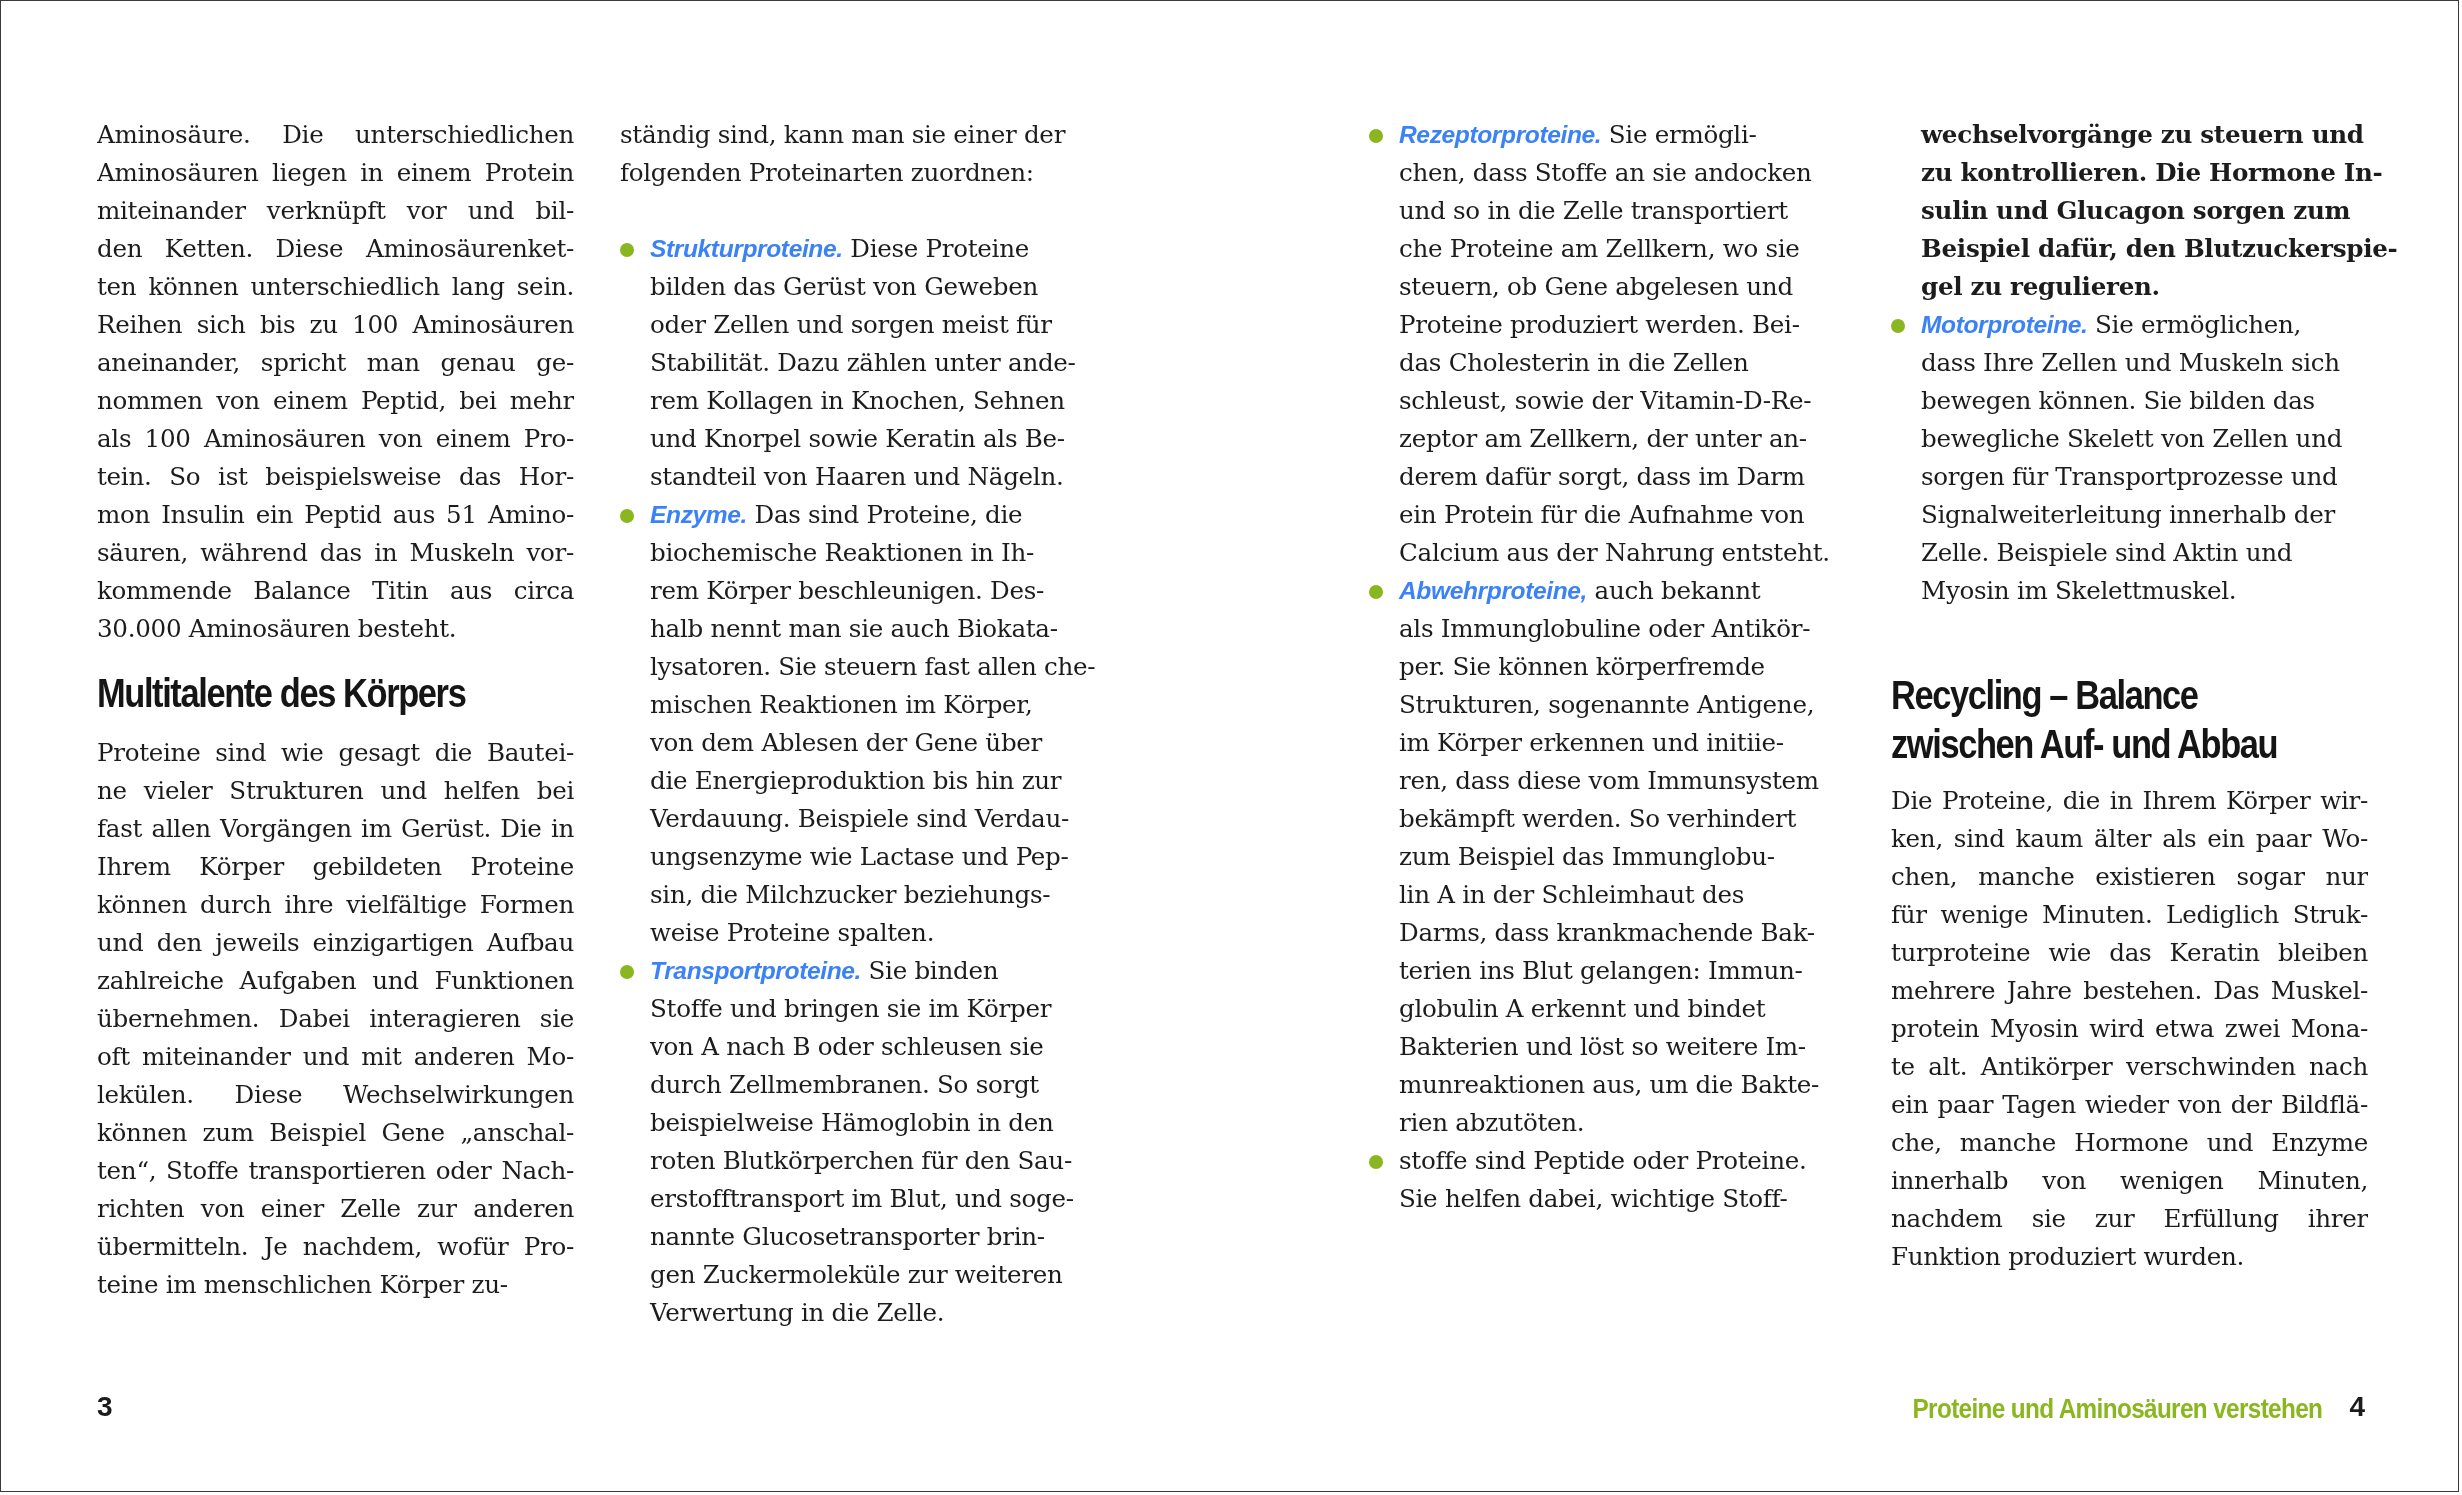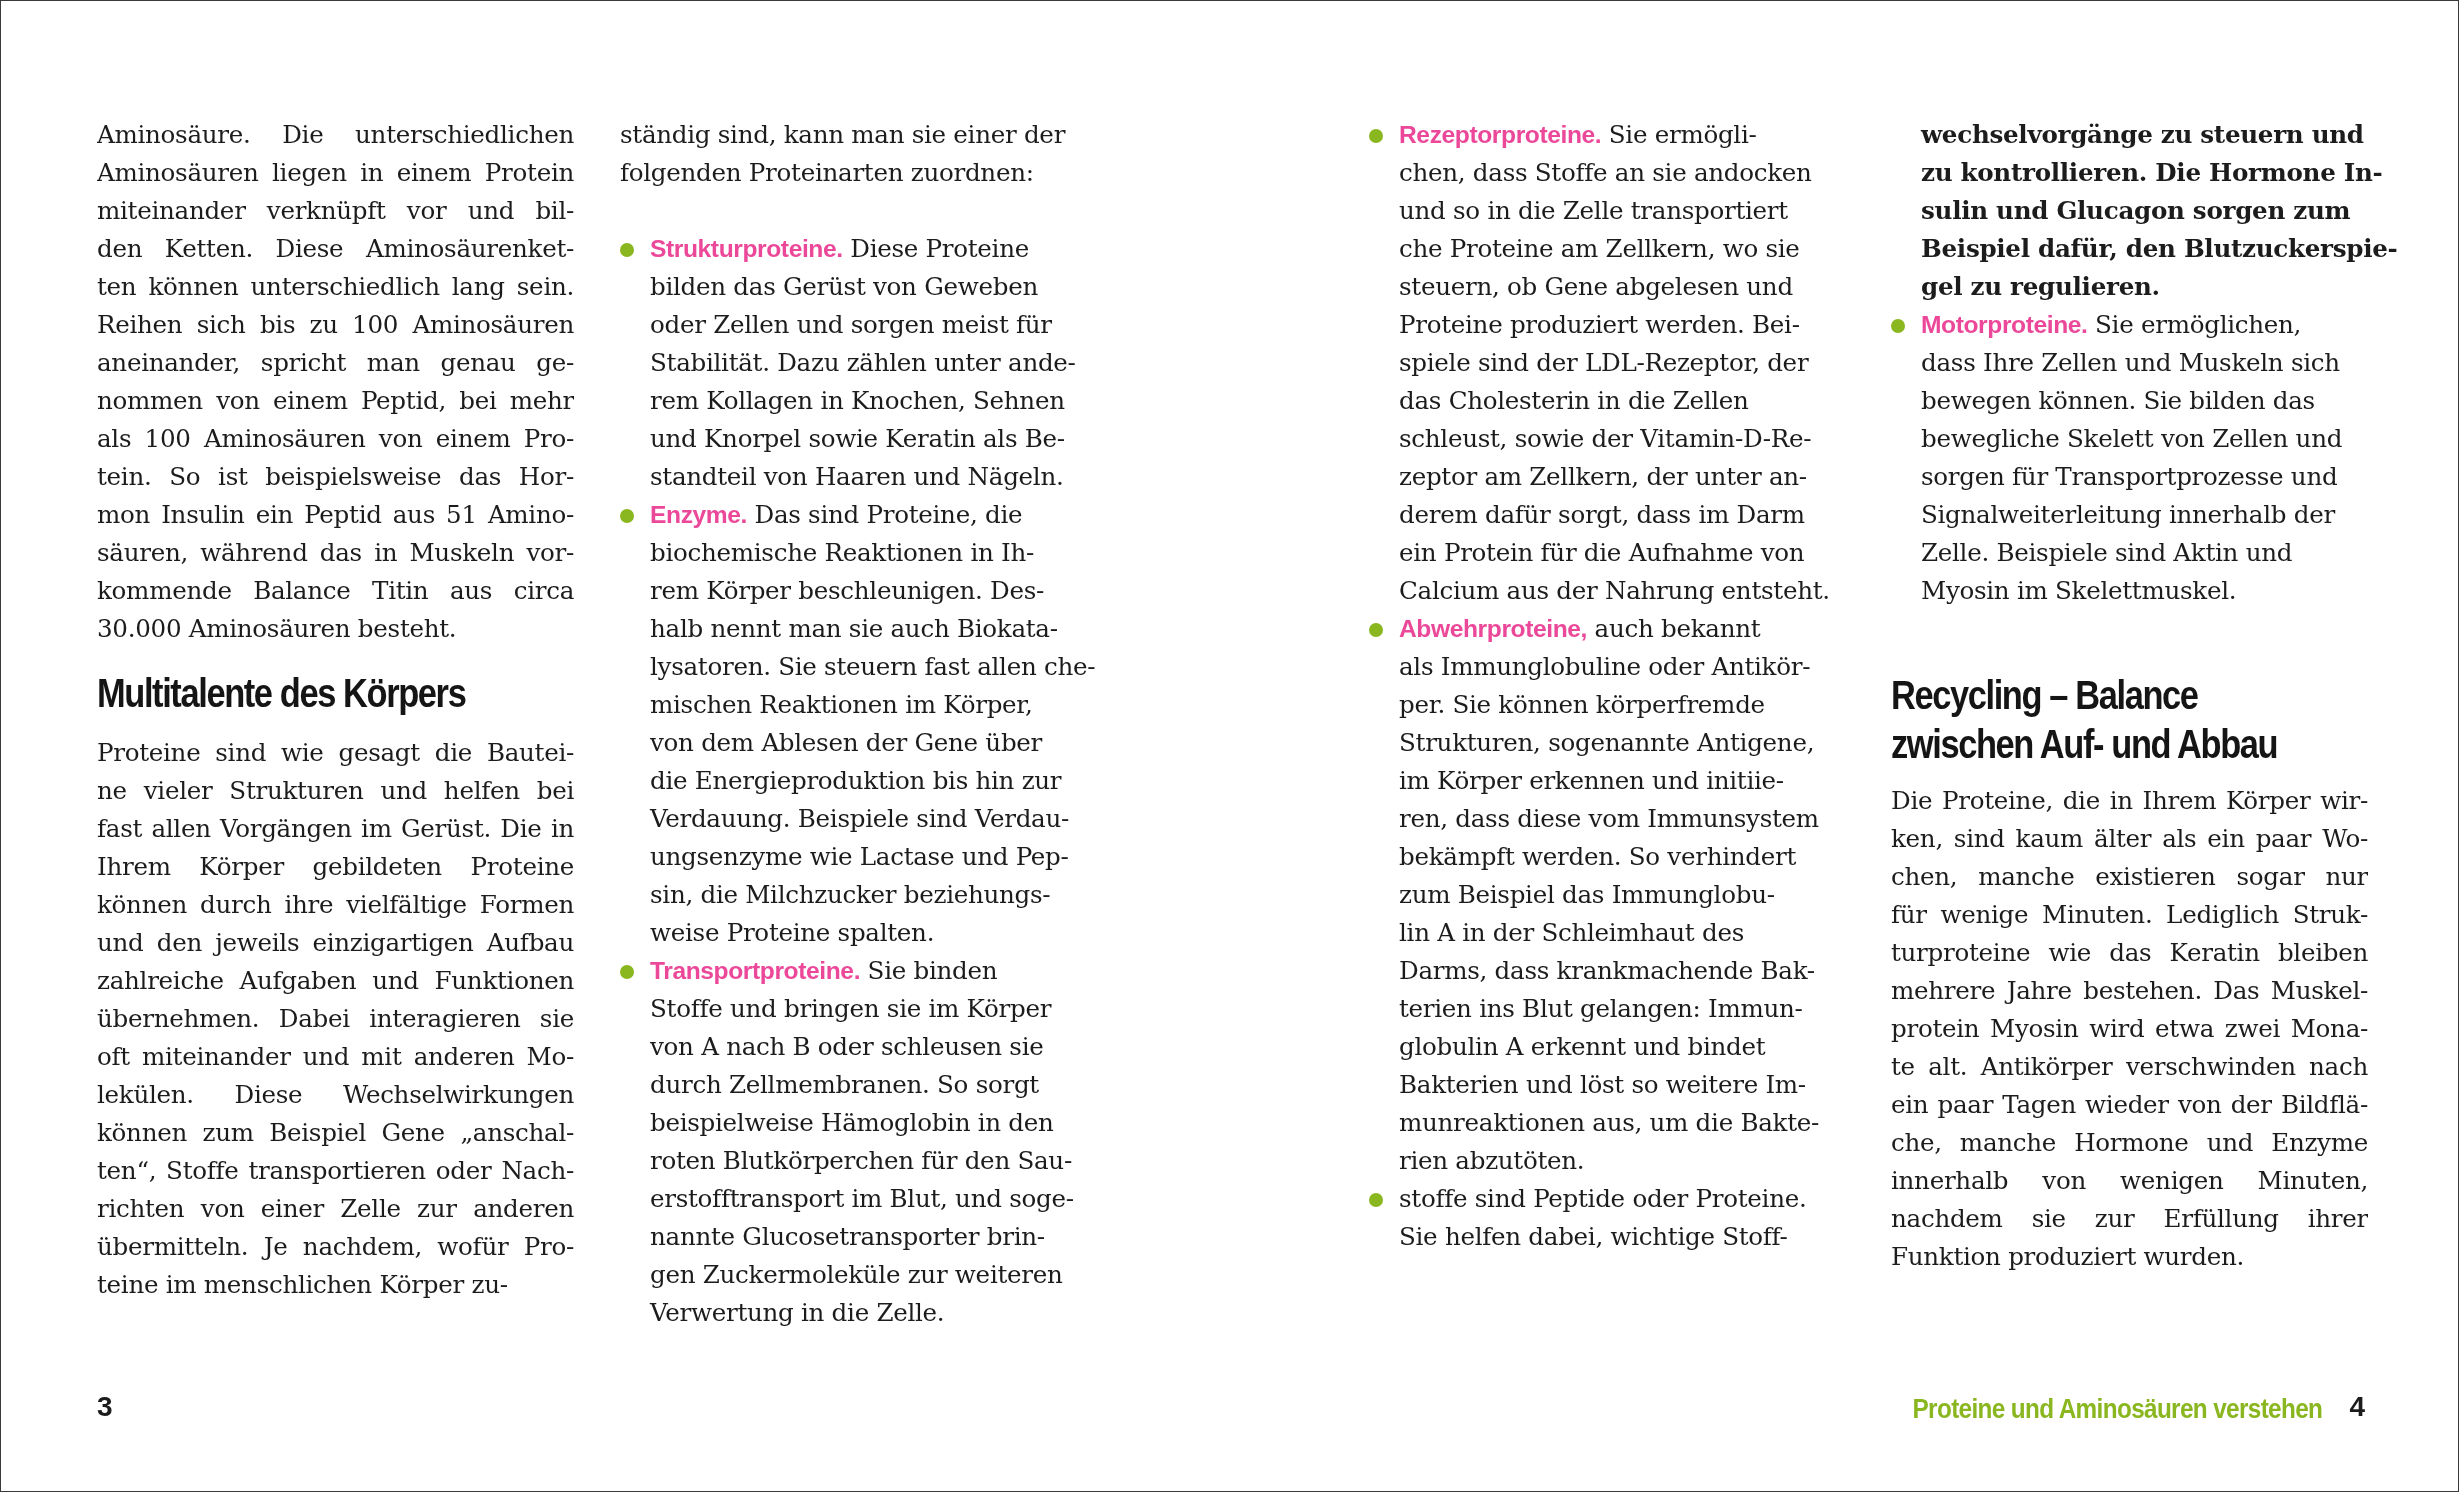--- a/index.html
+++ b/index.html
@@ -25,21 +25,21 @@
     letter-spacing: -1.6px; color: #151515; margin: 0;
     transform: scaleX(0.86); transform-origin: left top; white-space: nowrap;
   }
   .bullet-item { position: relative; padding-left: 30px; }
   .bullet-dot {
     position: absolute; left: 0; top: 12.7px; width: 14px; height: 14px;
     border-radius: 50%; background: #8ab61f;
   }
   .term {
     font-family: "Liberation Sans", "DejaVu Sans", sans-serif;
-    font-weight: bold; color: #ec4899; letter-spacing: -0.4px;
+    font-weight: bold; color: #3b82f6; letter-spacing: -0.4px; font-style: italic;
   }
   .footer-num {
     position: absolute; top: 1391px;
     font-family: "Liberation Sans", "DejaVu Sans", sans-serif;
     font-weight: bold; font-size: 28px; color: #1c1c1c;
   }
   .footer-title {
     position: absolute; top: 1394px; right: 140px;
     font-family: "Liberation Sans", "DejaVu Sans", sans-serif;
     font-weight: bold; font-size: 27px; color: #8ab61f;
@@ -140,21 +140,20 @@
 <div class="col" style="left:1369px; width:484px;">
   <div id="c3-bullets">
       <div class="bullet-item">
         <span class="bullet-dot"></span>
         <span class="line"><span class="term">Rezeptorproteine.</span><span> Sie ermögli-</span></span>
         <span class="line">chen, dass Stoffe an sie andocken</span>
         <span class="line">und so in die Zelle transportiert</span>
         <span class="line">che Proteine am Zellkern, wo sie</span>
         <span class="line">steuern, ob Gene abgelesen und</span>
         <span class="line">Proteine produziert werden. Bei-</span>
-        <span class="line">spiele sind der LDL-Rezeptor, der</span>
         <span class="line">das Cholesterin in die Zellen</span>
         <span class="line">schleust, sowie der Vitamin-D-Re-</span>
         <span class="line">zeptor am Zellkern, der unter an-</span>
         <span class="line">derem dafür sorgt, dass im Darm</span>
         <span class="line">ein Protein für die Aufnahme von</span>
         <span class="line">Calcium aus der Nahrung entsteht.</span>
       </div>
       <div class="bullet-item">
         <span class="bullet-dot"></span>
         <span class="line"><span class="term">Abwehrproteine,</span><span> auch bekannt</span></span>

